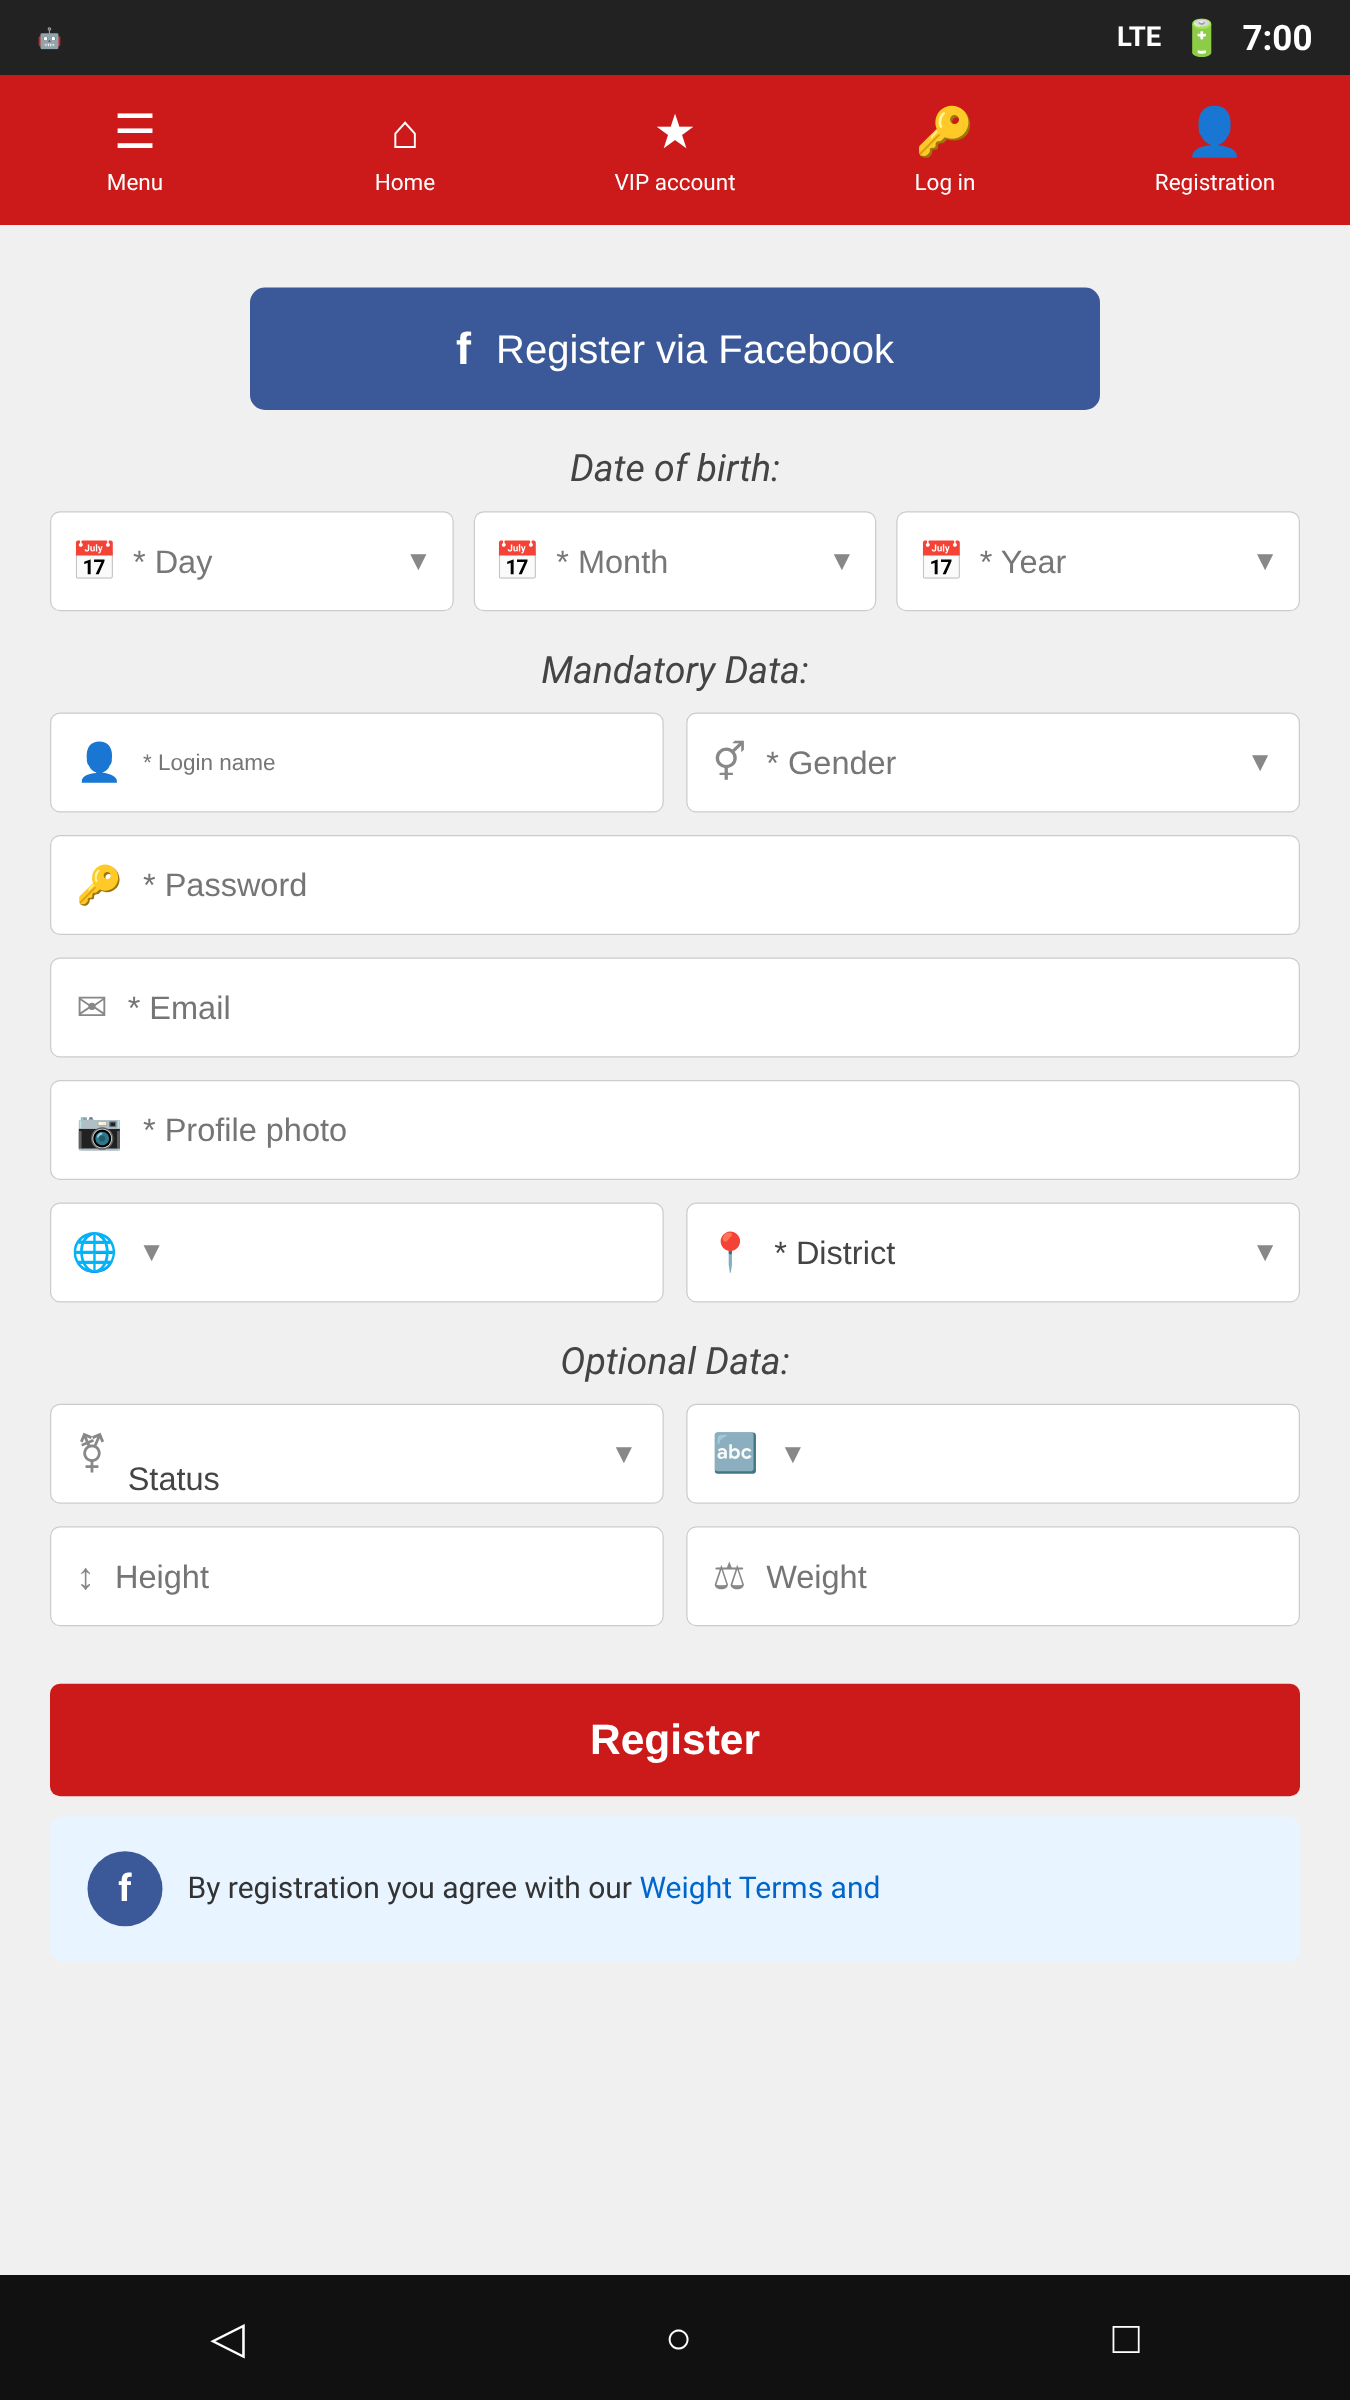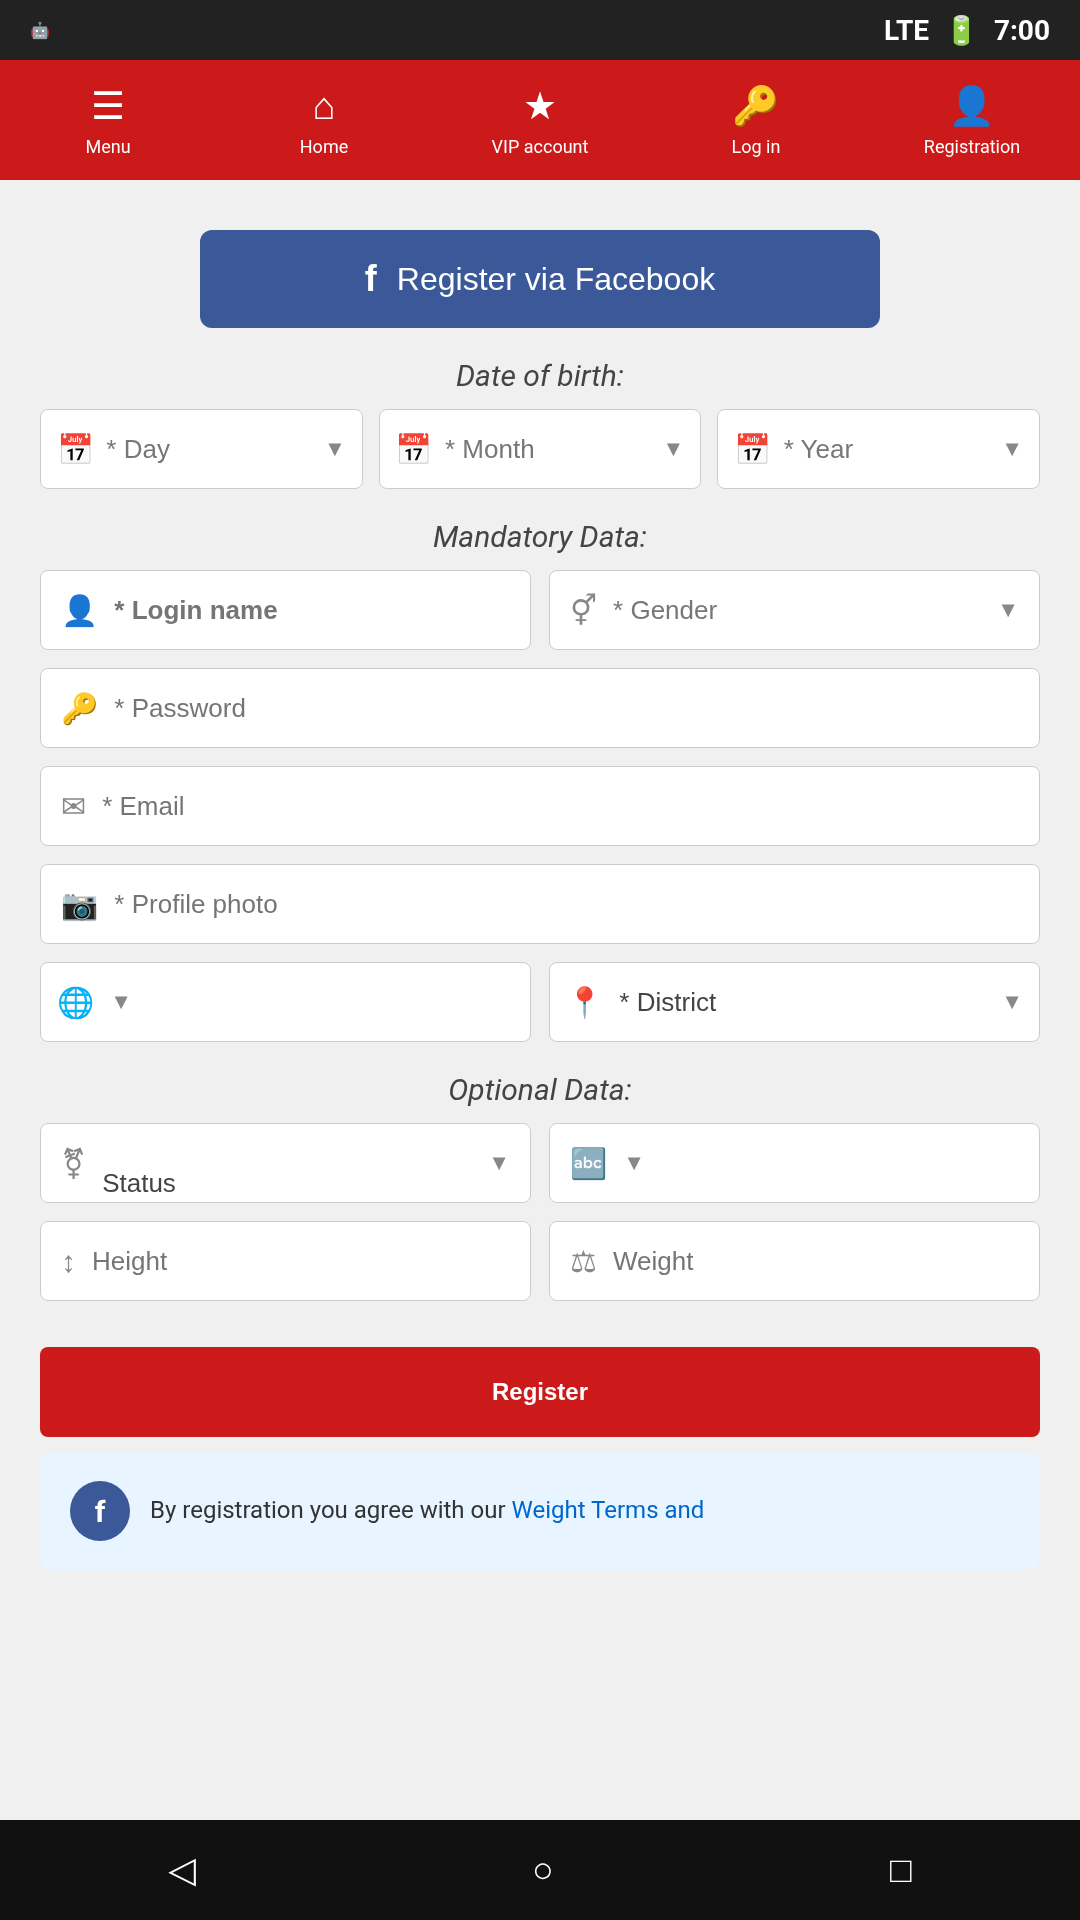--- a/index.html
+++ b/index.html
@@ -239,25 +239,24 @@
       border: 1.5px solid #ccc;
       border-radius: 8px;
       height: 80px;
       display: flex;
       align-items: center;
       padding: 0 20px;
     }
     .login-field input {
       border: none;
       background: transparent;
-      font-size: 26px;
+      font-size: 18px;
       color: #777;
       flex: 1;
       outline: none;
-      font-weight: bold;
     }
     .gender-field {
       flex: 1;
       background: white;
       border: 1.5px solid #ccc;
       border-radius: 8px;
       height: 80px;
       display: flex;
       align-items: center;
       padding: 0 20px;
@@ -275,21 +274,21 @@
     }
 
     
     .register-btn {
       background: #cc1a1a;
       color: white;
       border: none;
       border-radius: 8px;
       height: 90px;
       width: 100%;
-      font-size: 24px;
+      font-size: 34px;
       font-weight: bold;
       cursor: pointer;
       margin-top: 10px;
       margin-bottom: 16px;
     }
 
     
     .terms-bar {
       background: #e8f4ff;
       border-radius: 10px;
@@ -340,21 +339,21 @@
     }
   </style>
 </head>
 <body>
 
 <div class="status-bar">
   <div class="status-bar-left">
     <span>🤖</span>
   </div>
   <div class="status-bar-right">
-    <span style="font-size:28px;font-weight:bold;">LTE</span>
+    <span style="font-size:22px;font-weight:bold;">LTE</span>
     <span>🔋</span>
     <span>7:00</span>
   </div>
 </div>
 
 <nav class="navbar">
   <div class="nav-item">
     <span class="nav-icon">☰</span>
     <span class="nav-label">Menu</span>
   </div>

